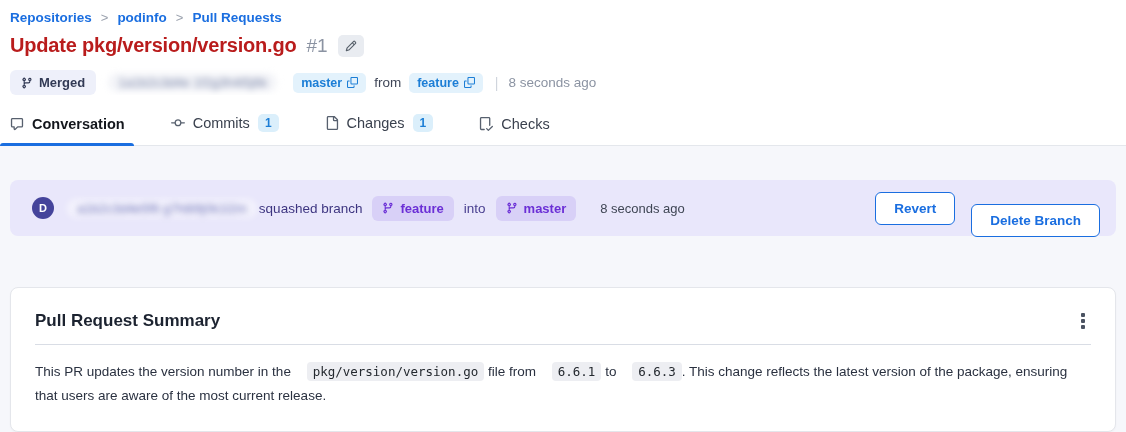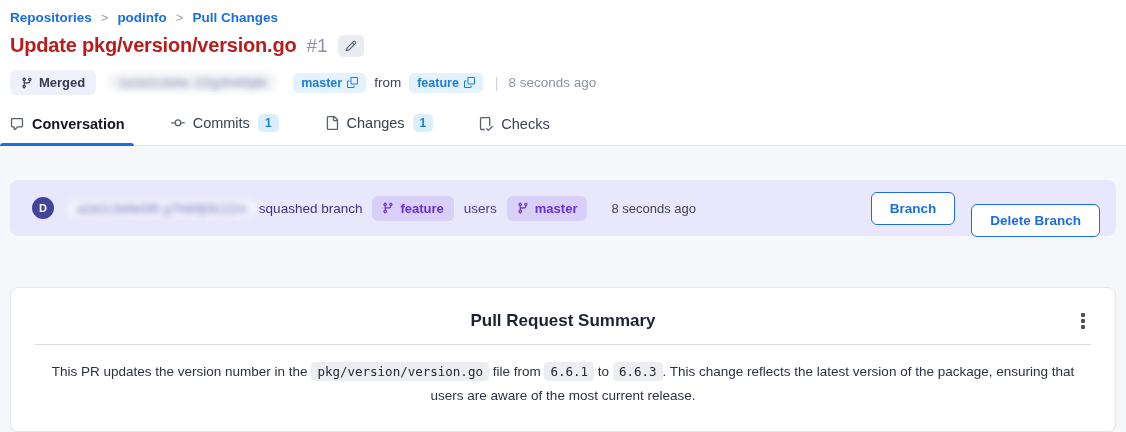--- a/index.html
+++ b/index.html
@@ -60,42 +60,42 @@
   .purple-chip svg { width:12px; height:12px; }
   .banner-into { color:#4a4090; font-size:13.5px; }
   .banner-time { color:#3f4654; font-size:13px; margin-left:14px; }
   .banner-spacer { flex:1; }
   .outline-btn { background:#fff; border:1.5px solid #1a6ee0; color:#1a6ee0; font-weight:700;
                  font-family:"Liberation Sans", sans-serif; font-size:13.5px; padding:8px 18px;
                  border-radius:6px; cursor:pointer; }
   .outline-btn + .outline-btn { margin-left:16px;margin-top:24px; }
 
   .card { margin:0 10px; position:relative; top:85px; background:#fff; border:1px solid #e4e6eb;
-          border-radius:8px; padding:23px 24px 24px 24px; box-shadow:0 1px 2px rgba(16,24,40,0.03);text-align:center; }
+          border-radius:8px; padding:23px 24px 24px 24px; box-shadow:0 1px 2px rgba(16,24,40,0.03); }
   .card-title { font-size:17px; font-weight:700; color:#1c2330; }
   .card-divider { border:none; border-top:1px solid #d9dde5; margin:13px 0 15px 0; }
   .card-body { font-size:13.5px; color:#2a3140; line-height:1.75; }
   .code-chip { font-family:"DejaVu Sans Mono", monospace; font-size:12.5px; background:#edeef2;
-               color:#24292f; padding:2px 6px; border-radius:4px; white-space:nowrap; }
+               color:#24292f; padding:2px 6px; border-radius:4px; white-space:nowrap;margin-left:12px; }
   .kebab-btn { position:absolute; top:20px; right:20px; width:24px; height:26px; background:transparent;
                border:none; cursor:pointer; display:flex; flex-direction:column; align-items:center;
                justify-content:center; gap:2.5px; }
   .kebab-btn i { width:3.5px; height:3.5px; background:#4b5362; border-radius:1px; display:block; }
 </style>
 </head>
 <body>
 
 <div class="header">
 
   <div class="breadcrumb">
     <a>Repositories</a>
     <span class="crumb-sep">&gt;</span>
     <a>podinfo</a>
     <span class="crumb-sep">&gt;</span>
-    <a>Pull Changes</a>
+    <a>Pull Requests</a>
   </div>
 
   <div class="title-row">
     <span class="pr-title">Update pkg/version/version.go</span>
     <span class="pr-number">#1</span>
     <button class="edit-btn">
       <span style="display:flex;">
         <svg viewBox="0 0 16 16" width="12" height="12" fill="currentColor" style="color:#57606a;">
             <path d="M11.013 1.427a1.75 1.75 0 0 1 2.474 0l1.086 1.086a1.75 1.75 0 0 1 0 2.474l-8.61 8.61c-.21.21-.47.364-.756.445l-3.251.93a.75.75 0 0 1-.927-.928l.929-3.25c.081-.286.235-.547.445-.758l8.61-8.61Zm.176 4.823L9.75 4.81l-6.286 6.287a.253.253 0 0 0-.064.108l-.558 1.953 1.953-.558a.253.253 0 0 0 .108-.064Zm1.238-3.763a.25.25 0 0 0-.354 0L10.811 3.75l1.439 1.44 1.263-1.263a.25.25 0 0 0 0-.354Z"></path>
           </svg>
@@ -181,32 +181,32 @@
     <span class="redacted redacted-pill-banner">a1b2c3d4e5f6 g7h8i9j0k1l2m</span>
     <span class="banner-action">squashed branch</span>
     <span class="purple-chip">
       <span style="display:flex;">
         <svg viewBox="0 0 16 16" fill="currentColor">
             <path d="M11.75 2.5a.75.75 0 1 0 0 1.5.75.75 0 0 0 0-1.5Zm-2.25.75a2.25 2.25 0 1 1 3 2.122V6A2.5 2.5 0 0 1 10 8.5H6a1 1 0 0 0-1 1v1.128a2.251 2.251 0 1 1-1.5 0V5.372a2.25 2.25 0 1 1 1.5 0v1.836A2.493 2.493 0 0 1 6 7h4a1 1 0 0 0 1-1v-.628A2.25 2.25 0 0 1 9.5 3.25Zm-6 0a.75.75 0 1 0 1.5 0 .75.75 0 0 0-1.5 0ZM4.25 12a.75.75 0 1 0 0 1.5.75.75 0 0 0 0-1.5Z"></path>
           </svg>
       </span>
       <span>feature</span>
     </span>
-    <span class="banner-into">users</span>
+    <span class="banner-into">into</span>
     <span class="purple-chip">
       <span style="display:flex;">
         <svg viewBox="0 0 16 16" fill="currentColor">
             <path d="M11.75 2.5a.75.75 0 1 0 0 1.5.75.75 0 0 0 0-1.5Zm-2.25.75a2.25 2.25 0 1 1 3 2.122V6A2.5 2.5 0 0 1 10 8.5H6a1 1 0 0 0-1 1v1.128a2.251 2.251 0 1 1-1.5 0V5.372a2.25 2.25 0 1 1 1.5 0v1.836A2.493 2.493 0 0 1 6 7h4a1 1 0 0 0 1-1v-.628A2.25 2.25 0 0 1 9.5 3.25Zm-6 0a.75.75 0 1 0 1.5 0 .75.75 0 0 0-1.5 0ZM4.25 12a.75.75 0 1 0 0 1.5.75.75 0 0 0 0-1.5Z"></path>
           </svg>
       </span>
       <span>master</span>
     </span>
     <span class="banner-time">8 seconds ago</span>
     <span class="banner-spacer"></span>
-    <button class="outline-btn">Branch</button>
+    <button class="outline-btn">Revert</button>
     <button class="outline-btn">Delete Branch</button>
   </div>
 
   <div class="card">
     <div class="card-title">Pull Request Summary</div>
     <button class="kebab-btn">
       <span style="display:flex;flex-direction:column;gap:2.5px;align-items:center;">
         <i></i>
           <i></i>
           <i></i>

